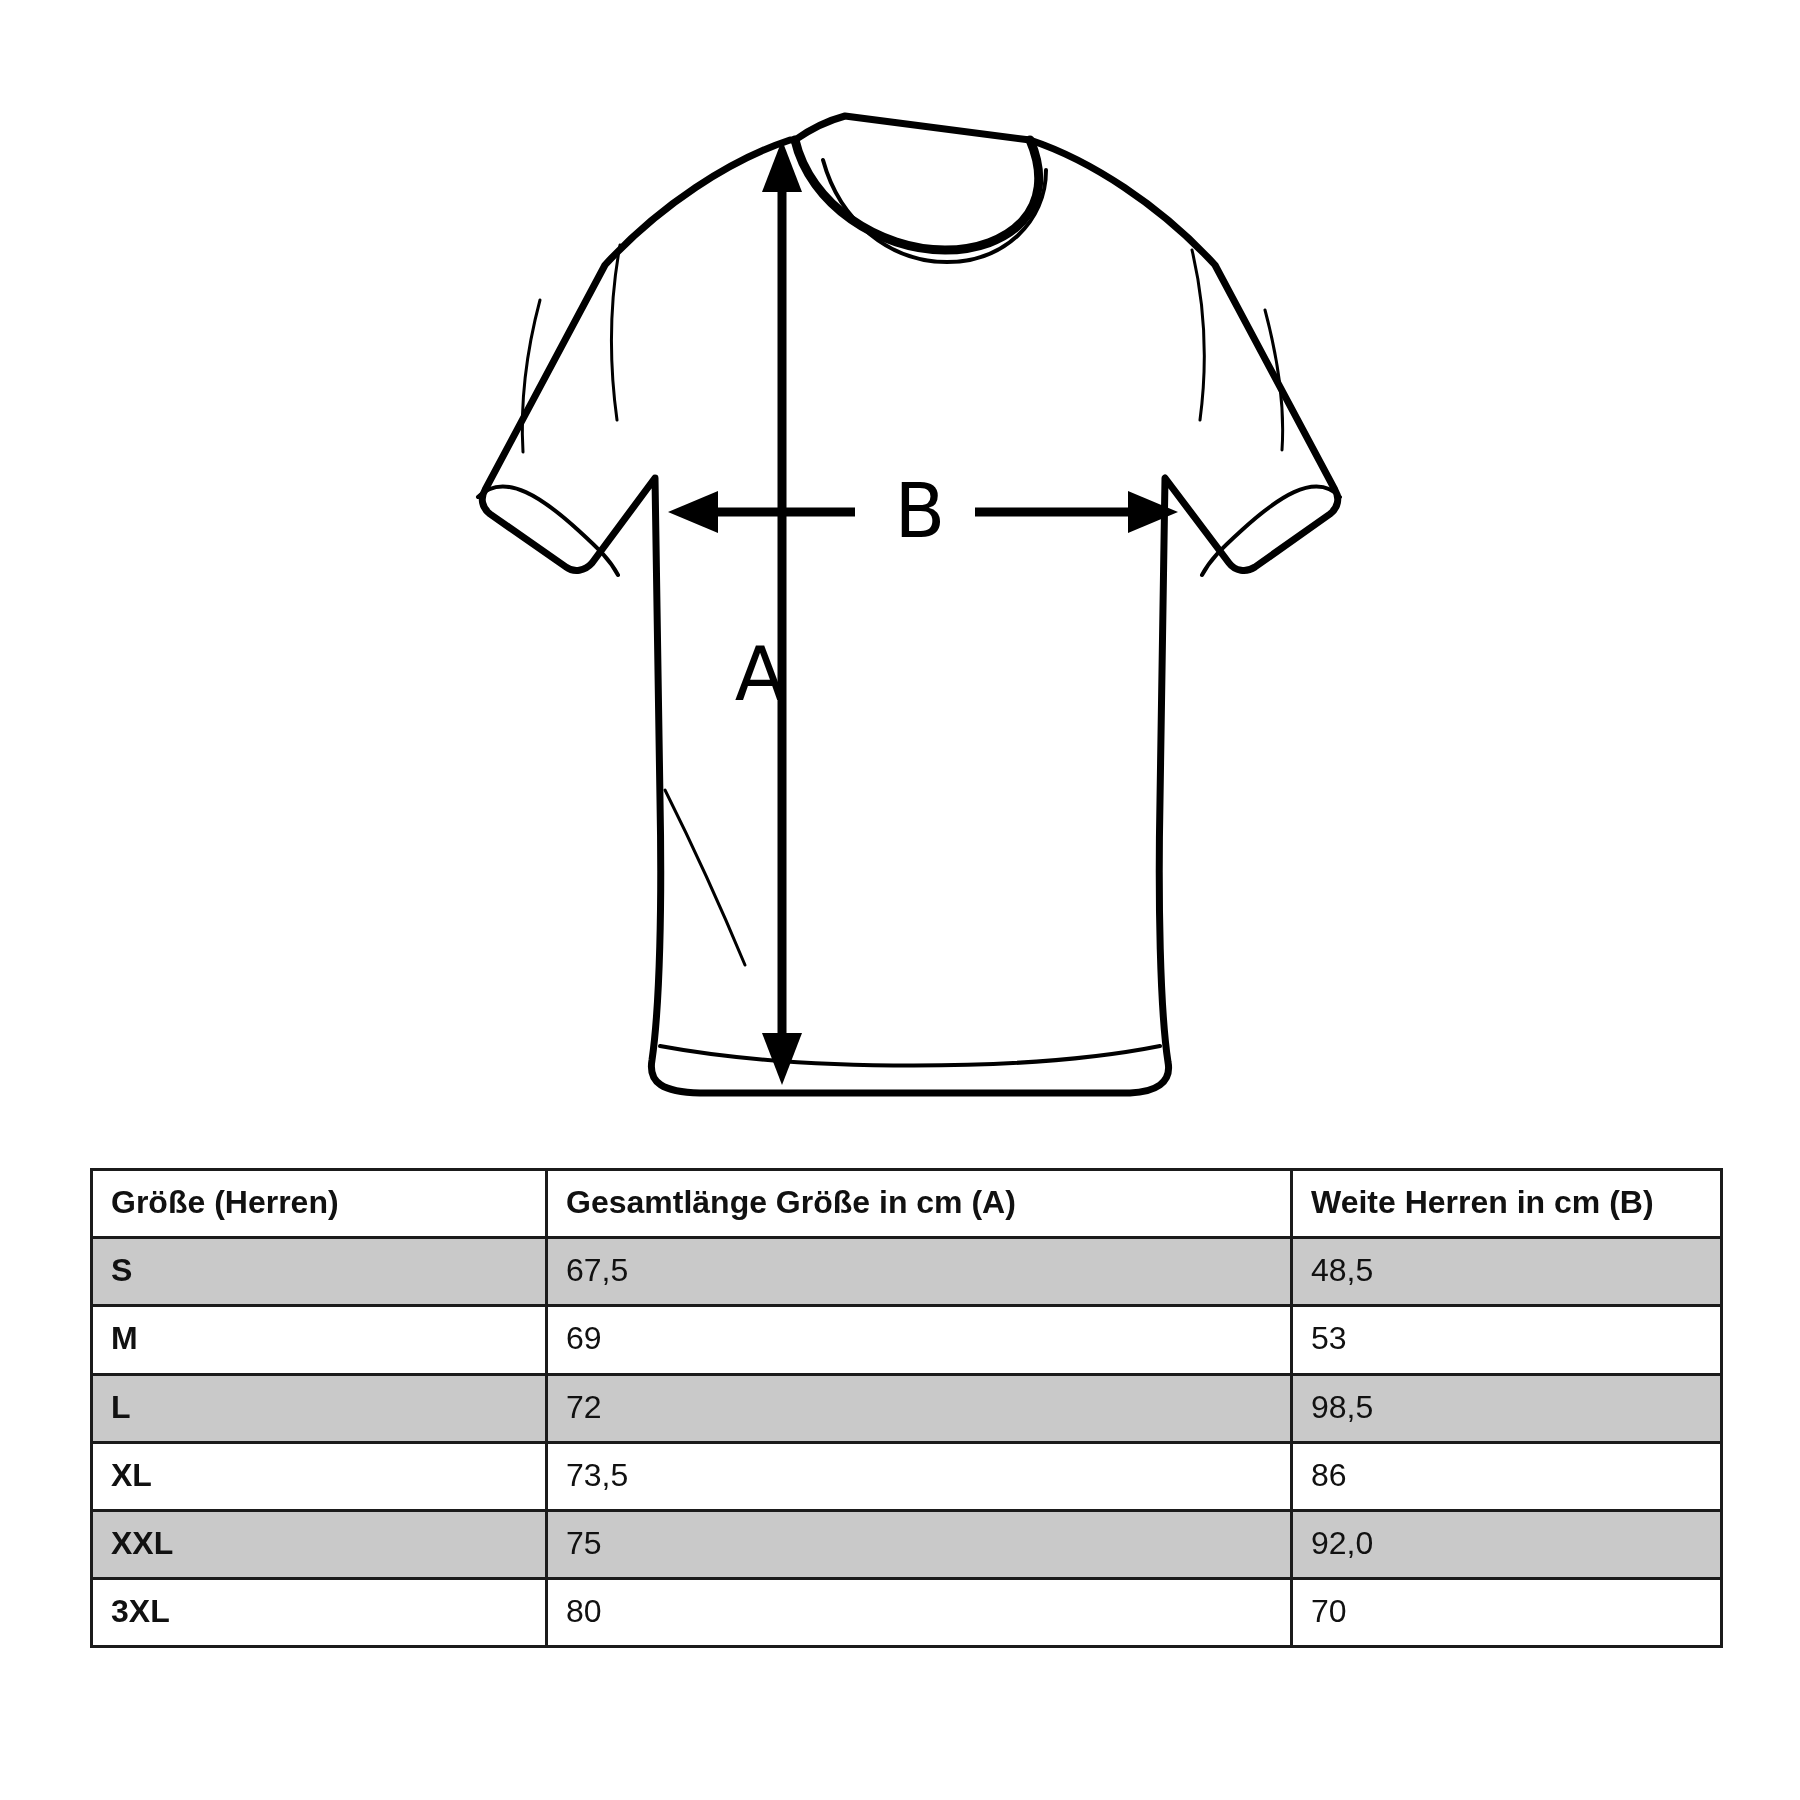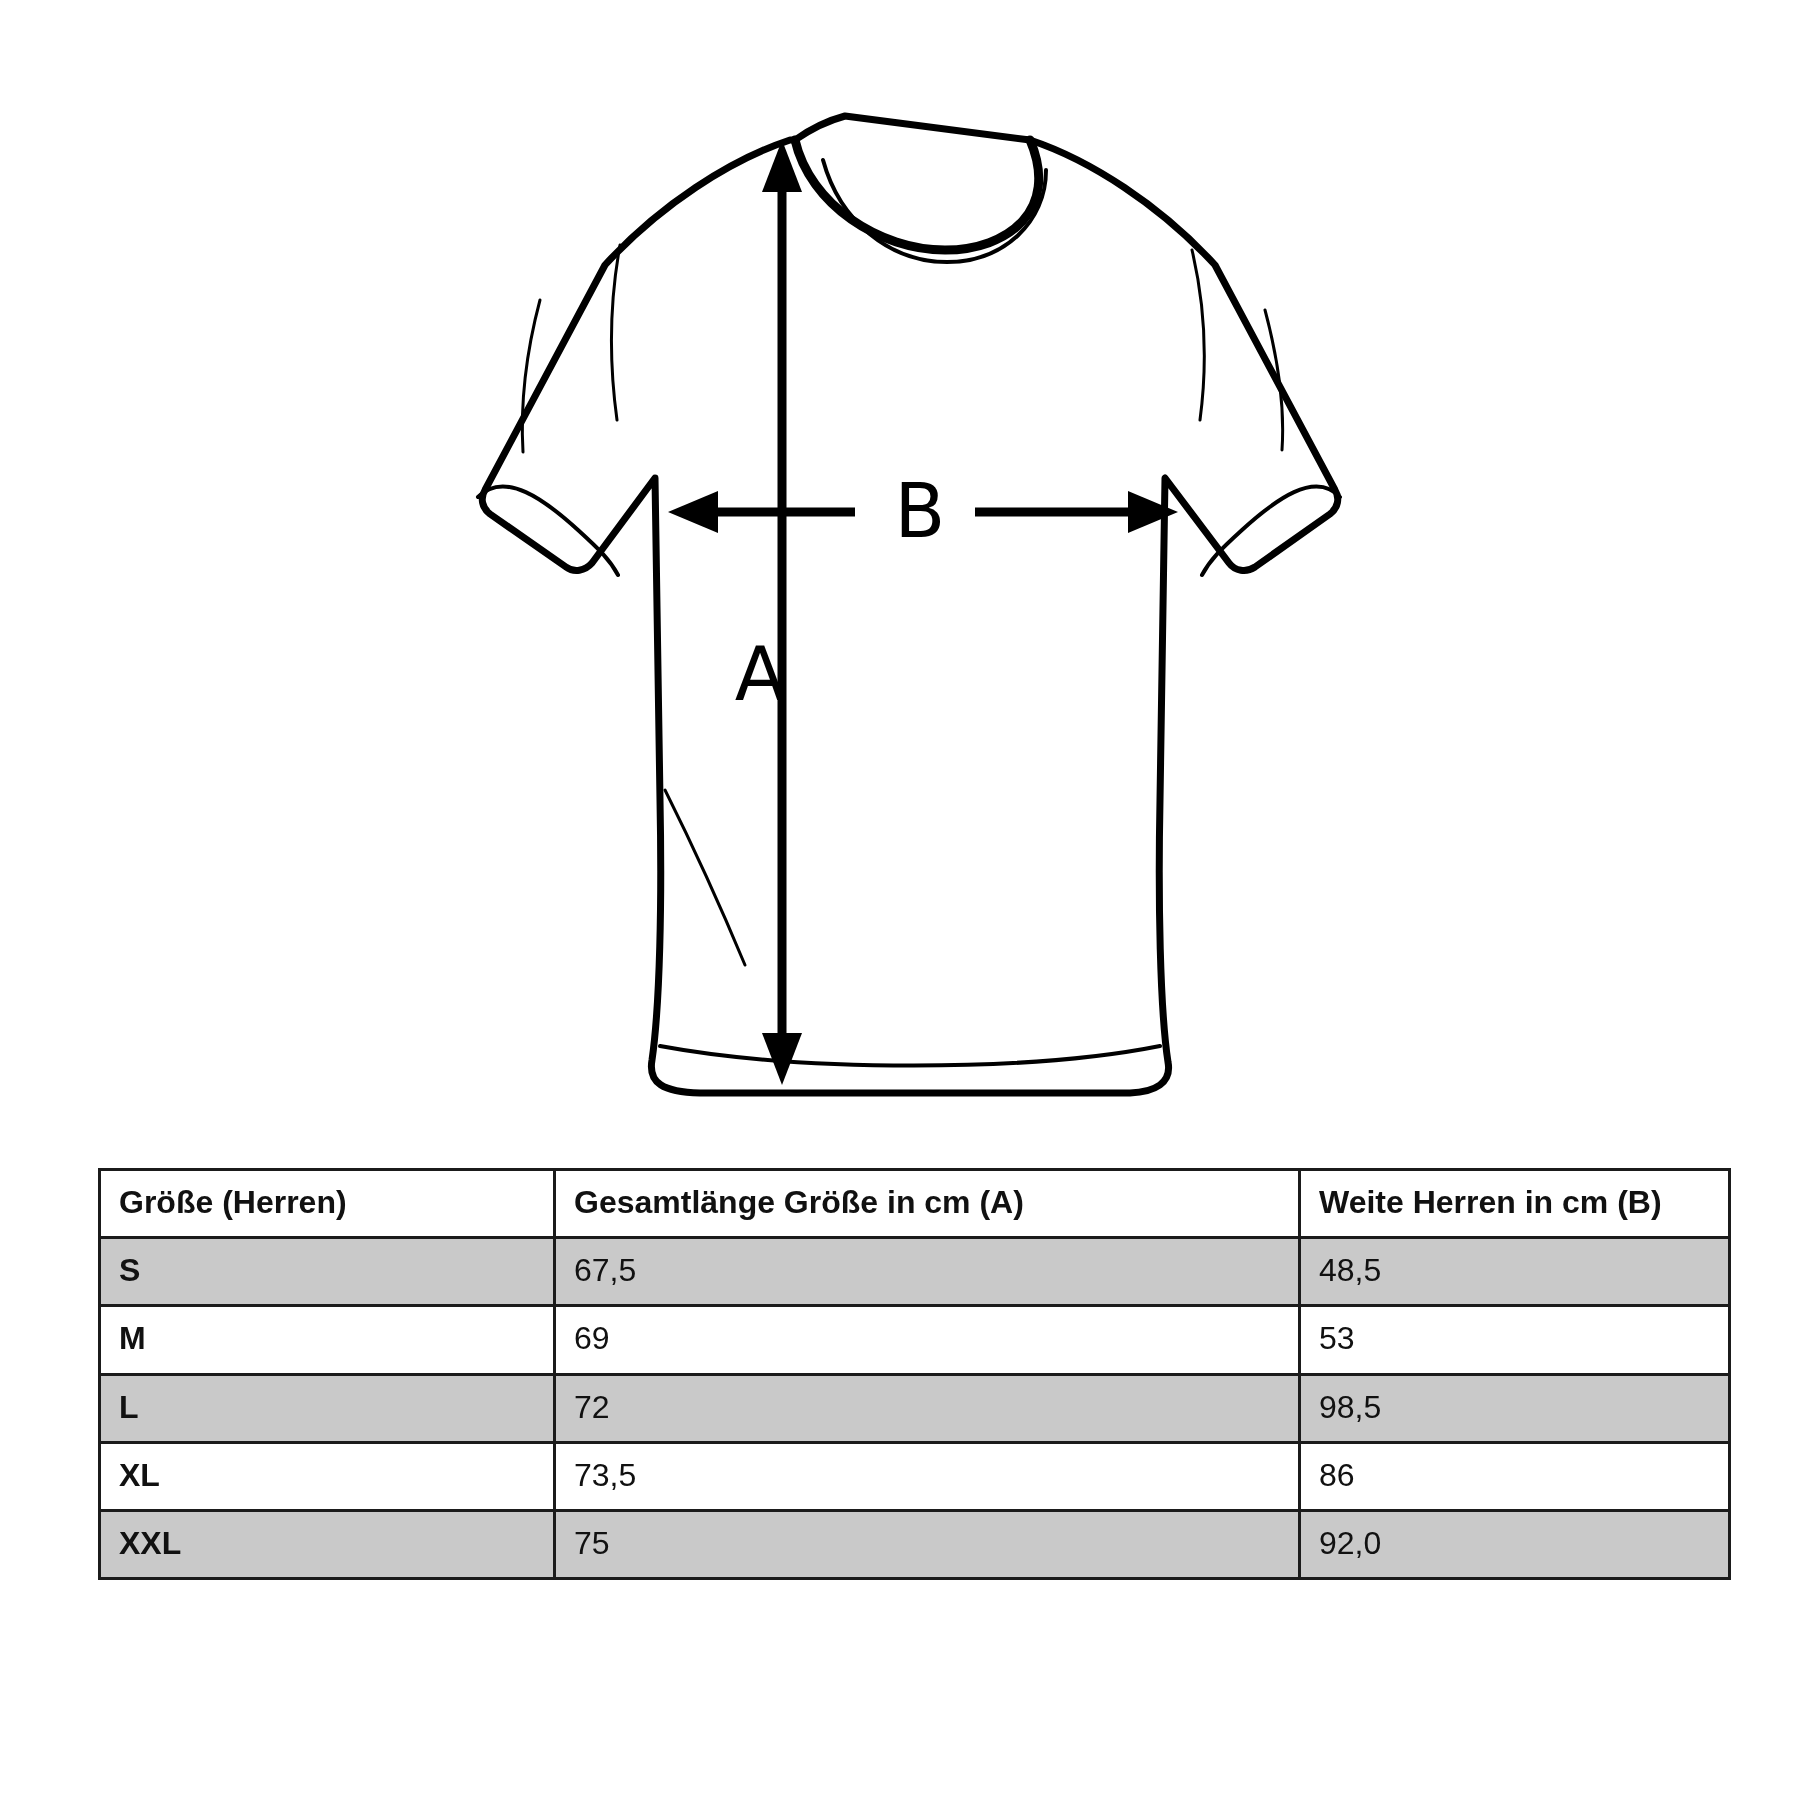--- a/index.html
+++ b/index.html
@@ -38,21 +38,21 @@
 
   .measure-label {
     font-family: "DejaVu Sans", sans-serif;
     font-size: 74px;
     fill: #000000;
   }
 
   
   .table-wrap {
     position: absolute;
-    left: 98px;
+    left: 90px;
     top: 1168px;
     width: 1630px;
   }
   table.size-table {
     border-collapse: collapse;
     width: 1630px;
     table-layout: fixed;
   }
   table.size-table td, table.size-table th {
     border: 3px solid #1b1b1b;
@@ -193,17 +193,22 @@
         <tr class="plain">
           <td class="size-cell">XL</td>
           <td>73,5</td>
           <td>86</td>
         </tr>
         <tr class="shaded">
           <td class="size-cell">XXL</td>
           <td>75</td>
           <td>92,0</td>
         </tr>
+        <tr class="plain">
+          <td class="size-cell">3XL</td>
+          <td>80</td>
+          <td>70</td>
+        </tr>
       </tbody>
     </table>
   </div>
 
 </div>
 
 </body></html>

